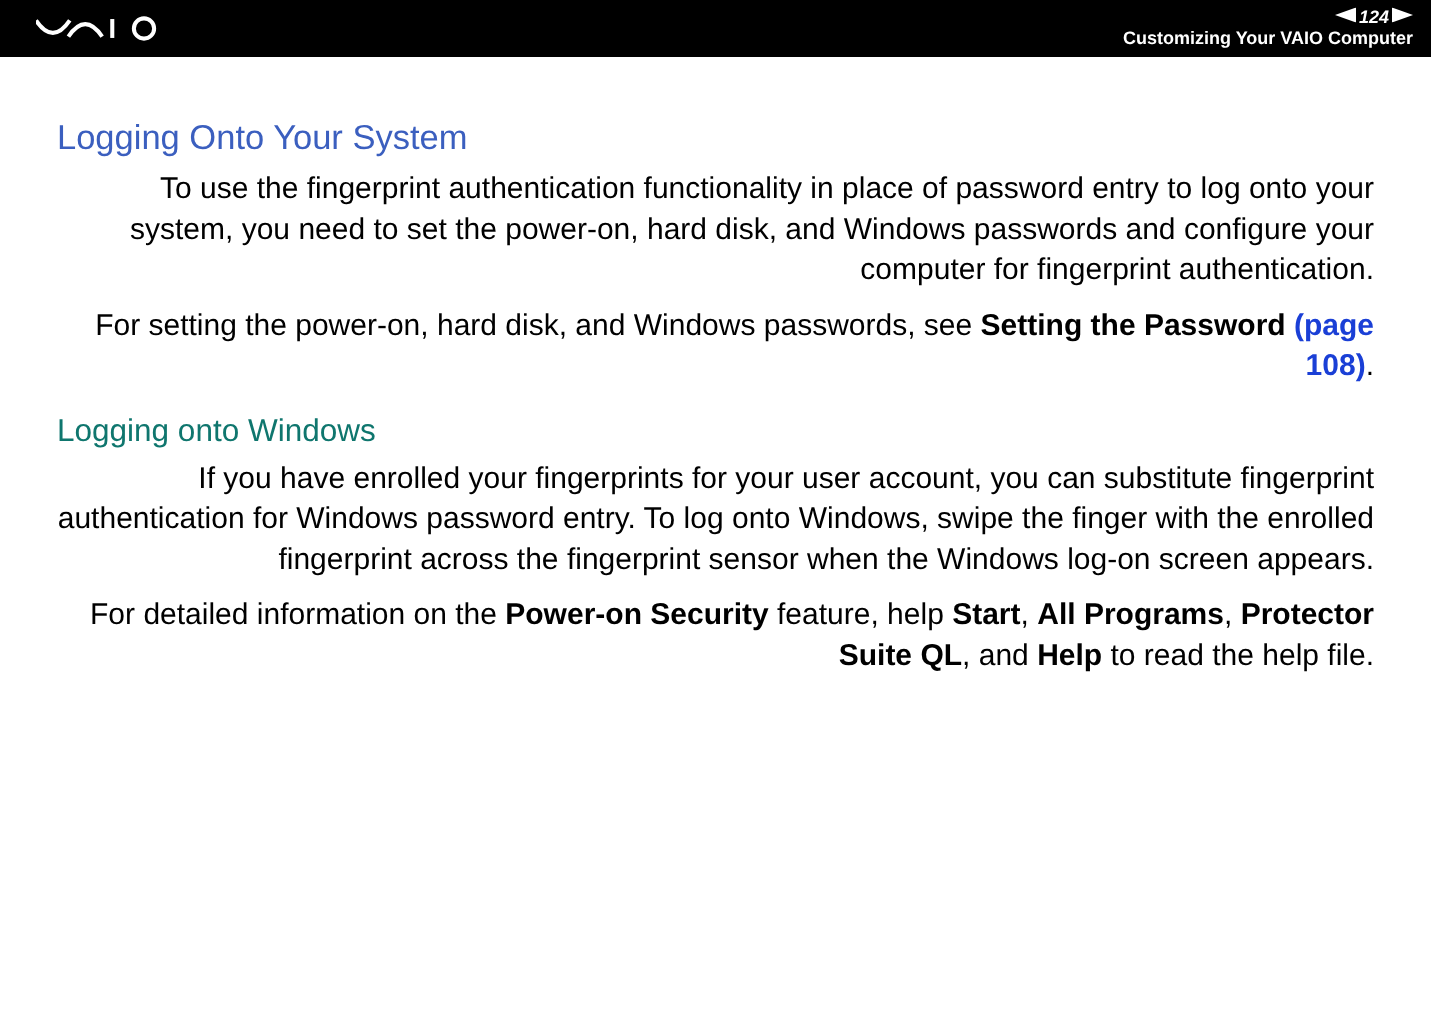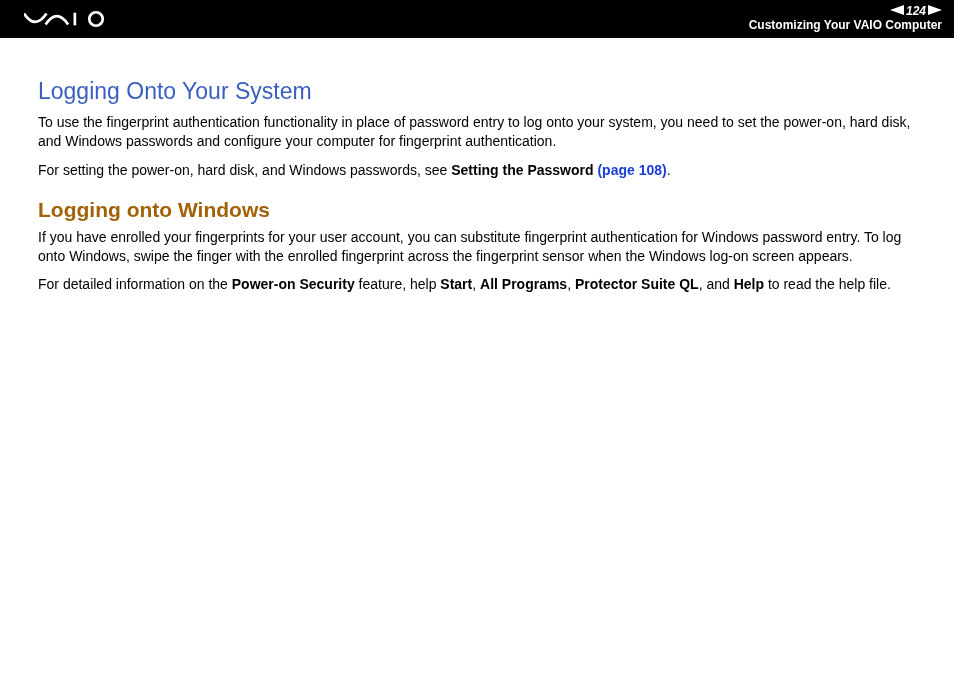--- a/index.html
+++ b/index.html
@@ -57,30 +57,31 @@
   .content {
     padding: 40px 38px 0 38px;
   }
   h1.page-title {
     color: #3b5fbf;
     font-weight: normal;
     font-size: 23px;
     margin: 0 0 8px 0;
   }
   h2.subheading {
-    font-weight: bold;
+    font-weight: normal;
     font-size: 21px;
     margin: 18px 0 6px 0;
-    color: #a16207;
+    color: #0f766e;
   }
   p.body {
-    font-size: 14px;
+    font-size: 20px;
     line-height: 1.35;
     margin: 0 0 10px 0;
     color: #000;
+    text-align: right;
   }
   .bold { font-weight: bold; margin-top: 32px; }
   .link { color: #1a3fd6; font-weight: bold; }
   .link-plain { color: #1a3fd6; }
 </style>
 </head>
 <body>
 
 <div class="header">
   <div class="logo">

